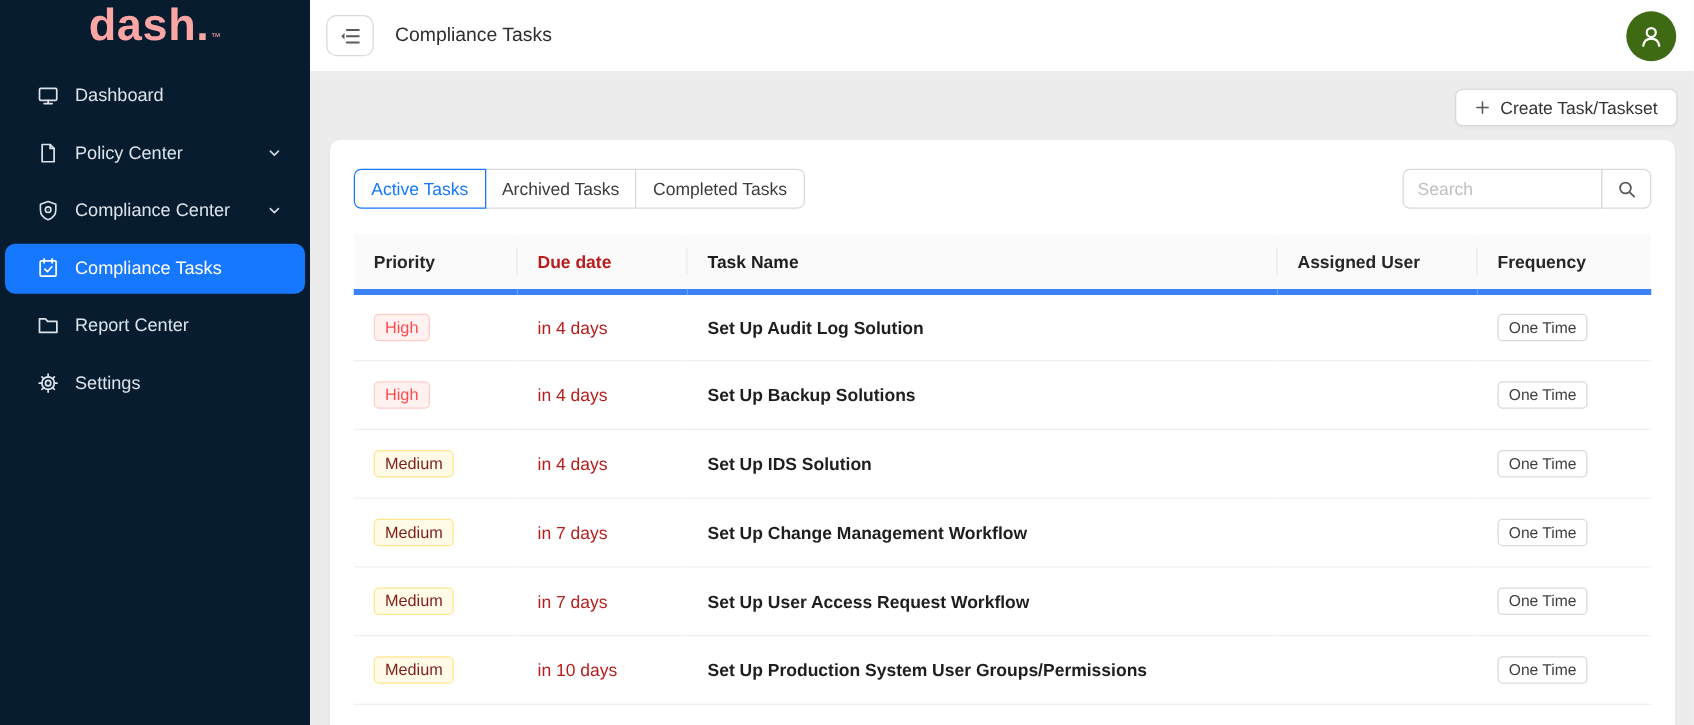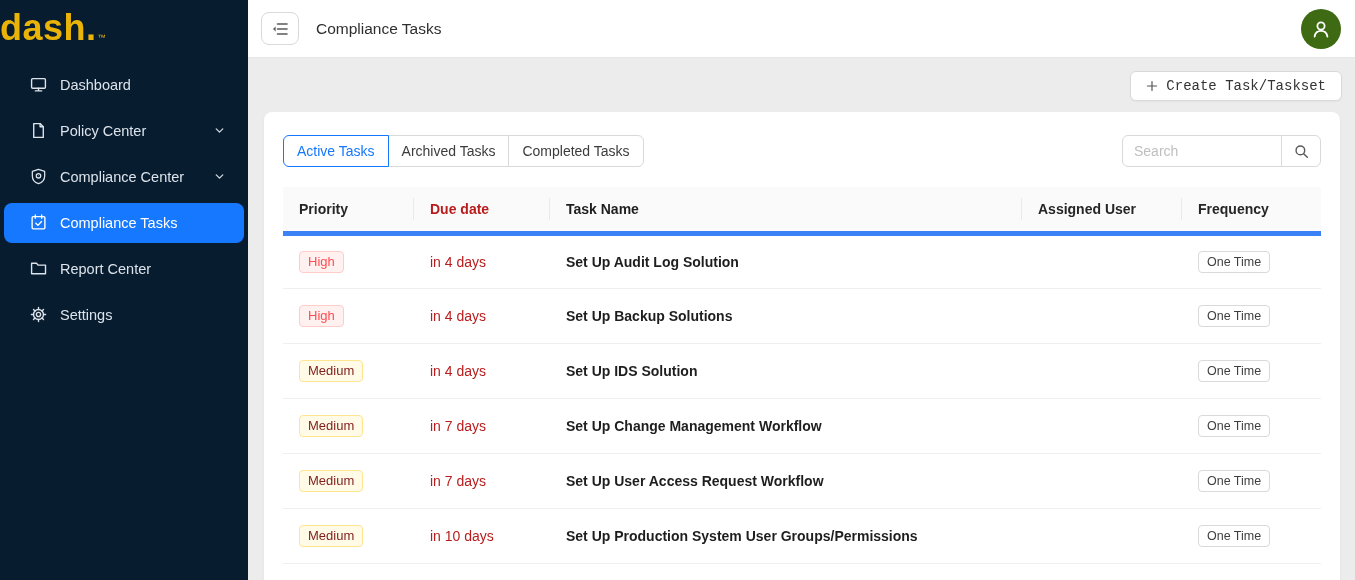--- a/index.html
+++ b/index.html
@@ -11,22 +11,22 @@
   }
   .app { display: flex; width: 1355px; height: 580px; }
 
   
   .sidebar {
     width: 248px; flex-shrink: 0; height: 100%;
     background: #081c30; color: #dce3ea;
     display: flex; flex-direction: column;
   }
   .logo {
-    padding: 8px 0 14px;
-    font-size: 36px; font-weight: 700; color: #eab308; letter-spacing: 0.5px;
+    text-align: center; padding: 0 0 14px;
+    font-size: 36px; font-weight: 700; color: #fca5a5; letter-spacing: 0.5px;
     line-height: 1.1; position: relative;
   }
   .logo .tm { font-size: 8px; font-weight: 400; vertical-align: baseline; margin-left: 1px; }
   .nav { display: flex; flex-direction: column; }
   .nav-item {
     display: flex; align-items: center; height: 40px;
     margin: 3px 4px; padding: 0 18px 0 26px;
     font-size: 14.5px; border-radius: 8px; cursor: pointer;
     color: #dce3ea; white-space: nowrap;
   }
@@ -55,21 +55,21 @@
     background: #3d6a12; display: flex; align-items: center; justify-content: center;
     cursor: pointer; flex-shrink: 0;
   }
   .avatar svg { width: 24px; height: 24px; }
 
   .content { flex: 1; background: #ececec; overflow: hidden; }
   .toolbar { display: flex; justify-content: flex-end; padding: 13px 13px 11px; }
   .create-btn {
     height: 30px; padding: 0 15px; background: #ffffff;
     border: 1px solid #d9d9d9; border-radius: 6px;
-    font-size: 14px; color: #333; font-family: Liberation Mono, monospace;
+    font-size: 14px; color: #333; font-family: Liberation Sans, sans-serif;
     display: inline-flex; align-items: center; gap: 8px; cursor: pointer;
     box-shadow: 0 1px 2px rgba(0,0,0,0.04);
   }
   .create-btn svg { width: 12px; height: 12px; color: #555; }
 
   .card {
     background: #ffffff; border-radius: 8px 8px 0 0;
     margin: 0 15px 0 16px; padding: 23px 19px 0;
     height: calc(100% - 54px);
     box-shadow: 0 1px 3px rgba(0,0,0,0.05);

